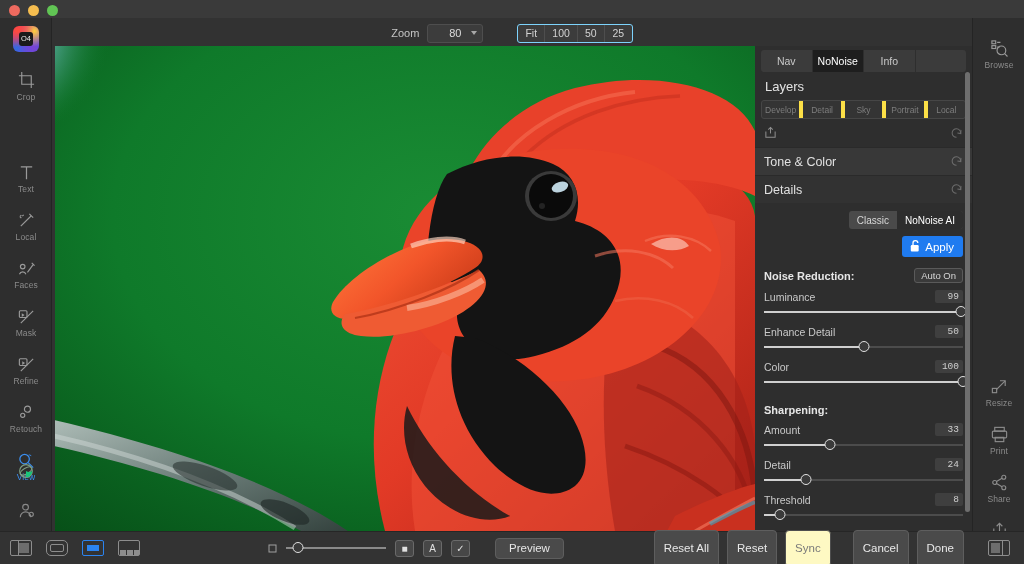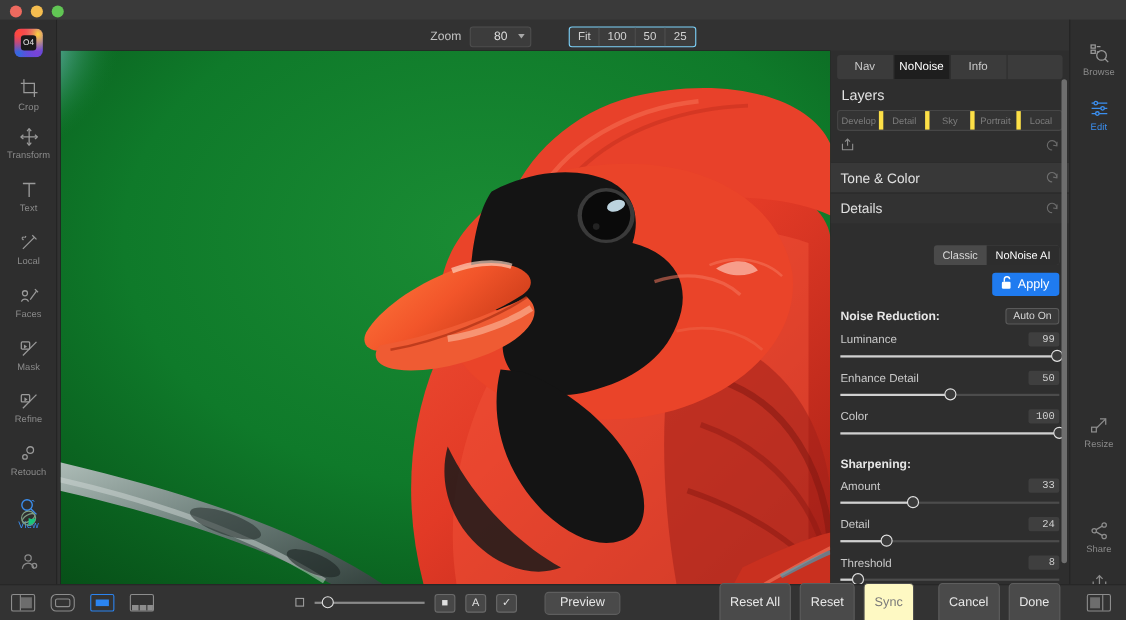--- a/index.html
+++ b/index.html
@@ -143,21 +143,21 @@
   .sect-hdr {
     height: 28px; display: flex; align-items: center; justify-content: space-between;
     padding: 0 9px; background: #383838; border-top: 1px solid #2a2a2a;
     font-size: 12.5px; color: #e0e0e0;
   }
   .sect-hdr.plain { background: #323232; }
   .reset-ico { opacity: .55; }
 
   .details-body { padding: 0 9px; }
 
-  .seg-wrap { display: flex; justify-content: flex-end; margin-top: 20px; }
+  .seg-wrap { display: flex; justify-content: flex-end; margin-top: 8px; }
   .seg {
     display: flex; height: 18px; border-radius: 3px; overflow: hidden;
     background: #4a4a4a;
   }
   .seg .sg {
     padding: 0 8px; font-size: 10px; color: #d8d8d8;
     display: flex; align-items: center;
   }
   .seg .sg.sel { background: #2d2d2d; color: #ffffff; }
 
@@ -270,30 +270,20 @@
     <div class="tool" style="top:44px">
       <span>
         <svg width="19" height="19" viewBox="0 0 20 20" fill="none" stroke="#9a9a9a" stroke-width="1.2">
           <path d="M5 1 V14 H18"></path>
             <path d="M2 5 H15 V18"></path>
         </svg>
       </span>
       <span class="tlabel">Crop</span>
     </div>
 
-    <div class="tool" style="top:88px">
-      <span>
-        <svg width="19" height="19" viewBox="0 0 20 20" fill="none" stroke="#9a9a9a" stroke-width="1.2">
-          <path d="M10 2 V18 M2 10 H18"></path>
-          <path d="M10 2 L8 4.5 M10 2 L12 4.5 M10 18 L8 15.5 M10 18 L12 15.5"></path>
-          <path d="M2 10 L4.5 8 M2 10 L4.5 12 M18 10 L15.5 8 M18 10 L15.5 12"></path>
-        </svg>
-      </span>
-      <span class="tlabel">Transform</span>
-    </div>
 
     <div class="tool" style="top:136px">
       <span>
         <svg width="19" height="19" viewBox="0 0 20 20" fill="none" stroke="#9a9a9a" stroke-width="1.3">
           <path d="M4 4 H16 M10 4 V17"></path>
         </svg>
       </span>
       <span class="tlabel">Text</span>
     </div>
 
@@ -659,41 +649,40 @@
         <svg width="19" height="19" viewBox="0 0 20 20" fill="none" stroke="#9a9a9a" stroke-width="1.2">
           <rect x="2" y="2" width="4" height="3"></rect>
             <rect x="2" y="7" width="4" height="3"></rect>
           <path d="M7.5 3.5 H11 M7.5 8.5 H10"></path>
           <circle cx="12" cy="12" r="4.6"></circle>
             <path d="M15.4 15.4 L18.4 18.4"></path>
         </svg>
       </span>
       <span class="tlabel">Browse</span>
     </div>
-    <div class="tool active" style="top:62px">
-      <span>
-        <svg width="19" height="19" viewBox="0 0 20 20" fill="none" stroke="#3b8ff0" stroke-width="1.3">
-          <path d="M2.5 5 H17.5 M2.5 10 H17.5 M2.5 15 H17.5"></path>
-          <circle cx="6.5" cy="5" r="1.7" fill="#2e2e2e"></circle>
-            <circle cx="13" cy="10" r="1.7" fill="#2e2e2e"></circle>
-          <circle cx="8" cy="15" r="1.7" fill="#2e2e2e"></circle>
-        </svg>
-      </span>
-      <span class="tlabel">Edit</span>
-    </div>
 
     <div class="tool" style="top:350px">
       <span>
         <svg width="19" height="19" viewBox="0 0 20 20" fill="none" stroke="#8c8c8c" stroke-width="1.2">
           <path d="M7 13 L16 4"></path>
             <path d="M10.5 4 H16 V9.5"></path>
           <rect x="2.5" y="12" width="4.5" height="4.5"></rect>
         </svg>
       </span>
       <span class="tlabel">Resize</span>
+    </div>
+    <div class="tool" style="top:398px">
+      <span>
+        <svg width="19" height="19" viewBox="0 0 20 20" fill="none" stroke="#8c8c8c" stroke-width="1.2">
+          <rect x="5" y="2.5" width="10" height="4"></rect>
+          <rect x="2.5" y="6.5" width="15" height="7" rx="1.2"></rect>
+          <rect x="5.5" y="13" width="9" height="4.5"></rect>
+        </svg>
+      </span>
+      <span class="tlabel">Print</span>
     </div>
     <div class="tool" style="top:446px">
       <span>
         <svg width="19" height="19" viewBox="0 0 20 20" fill="none" stroke="#8c8c8c" stroke-width="1.2">
           <circle cx="14.5" cy="4.5" r="2.1"></circle>
             <circle cx="5" cy="10" r="2.1"></circle>
             <circle cx="14.5" cy="15.5" r="2.1"></circle>
           <path d="M6.9 8.9 L12.6 5.6 M6.9 11.1 L12.6 14.4"></path>
         </svg>
       </span>

